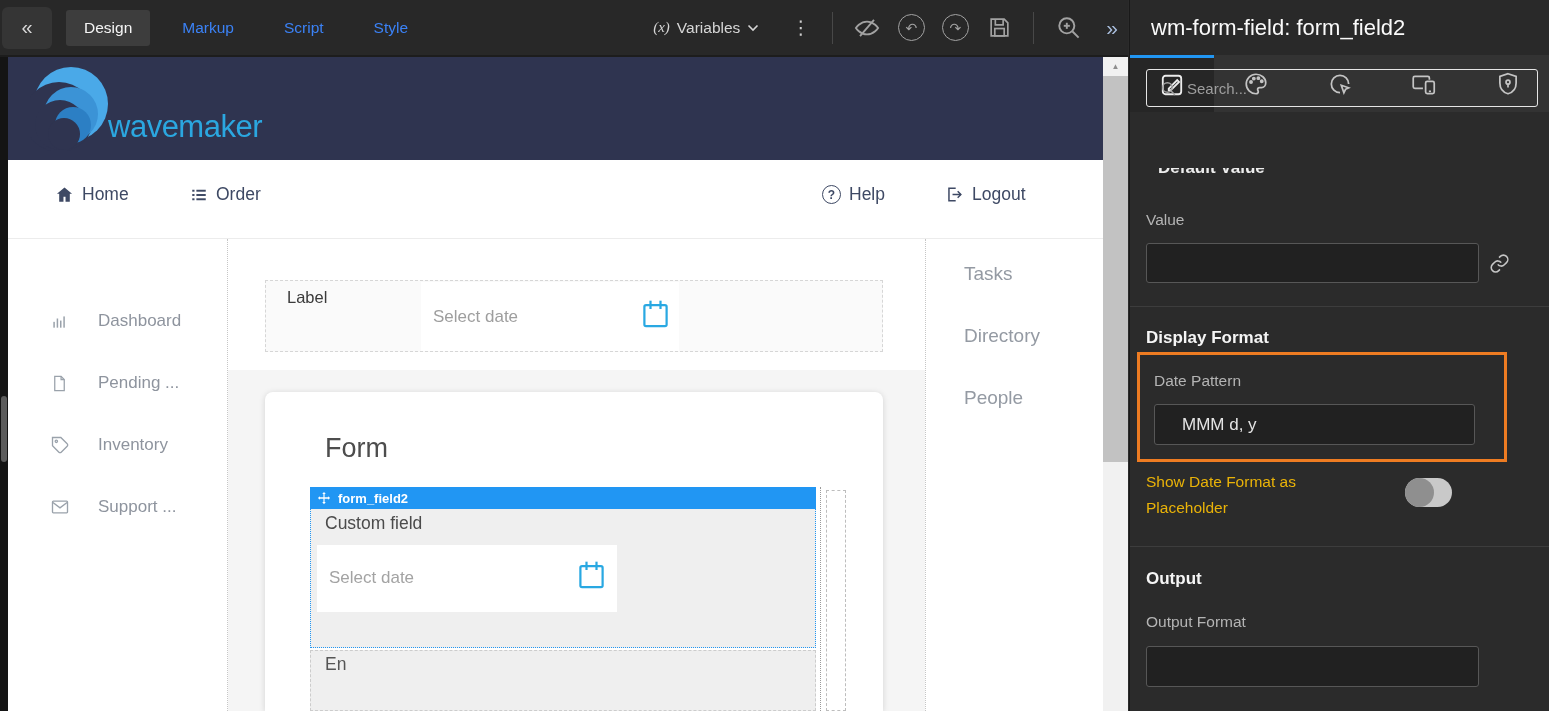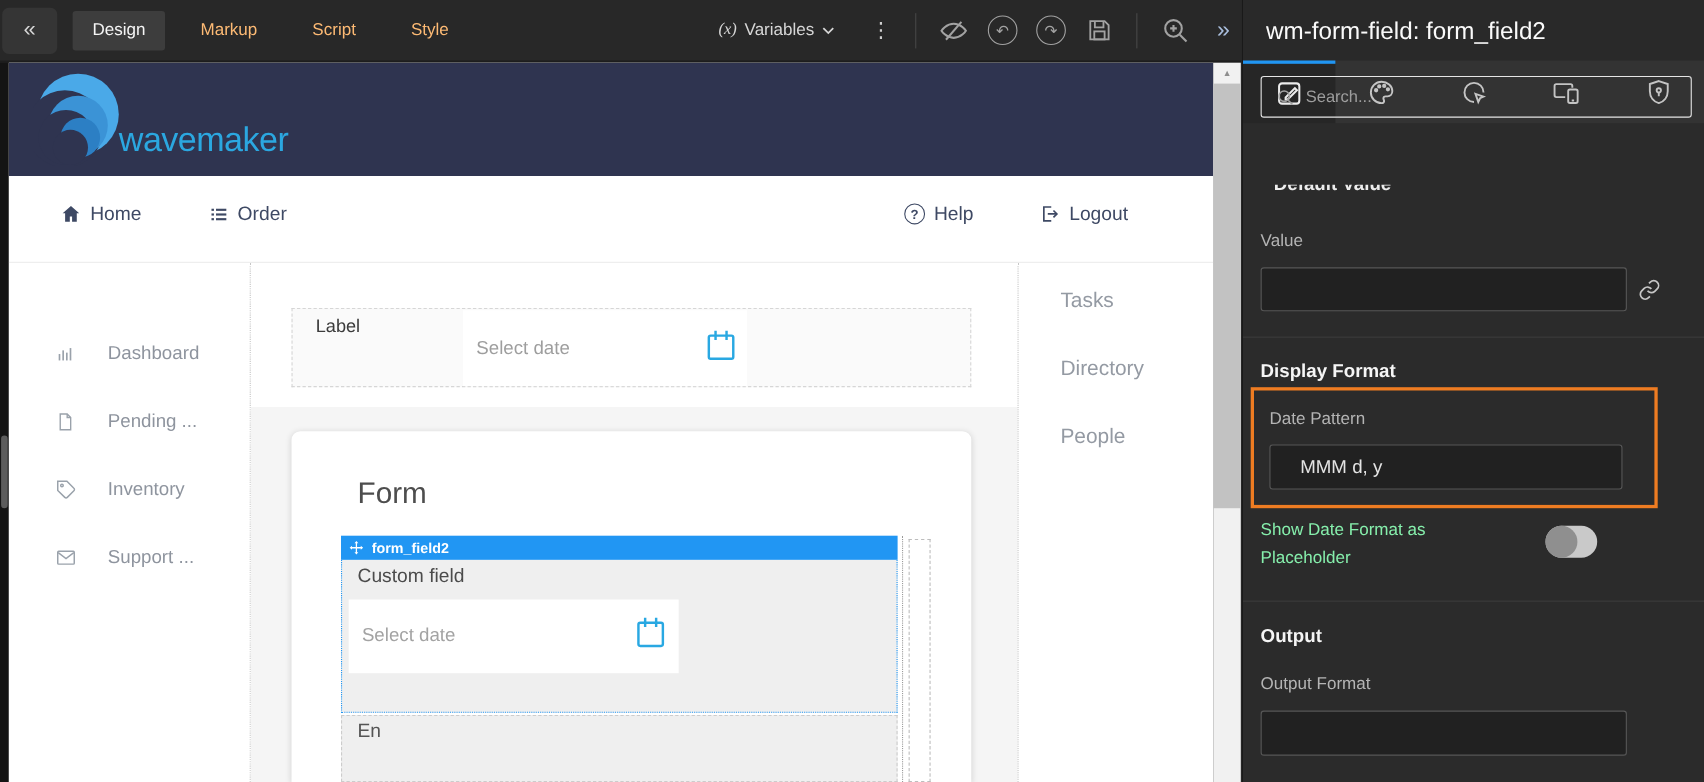--- a/index.html
+++ b/index.html
@@ -5,21 +5,21 @@
   * { margin:0; padding:0; box-sizing:border-box; }
   html,body { background:#1b1b1b; }
   body { font-family:"Liberation Sans", sans-serif; }
   #app { position:relative; width:1549px; height:711px; overflow:hidden; background:#2b2b2b; }
 
   
   .toolbar { position:absolute; left:0; top:0; width:1128px; height:57px; background:#282828;
              border-bottom:2px solid #1d1d1d; display:flex; align-items:center; }
   .collapse-btn { width:50px; height:42px; margin-left:2px; border-radius:6px; background:#353535;
                   color:#d8d8d8; font-size:20px; display:flex; align-items:center; justify-content:center; cursor:pointer; }
-  .tb-tab { color:#fdba74; font-size:15.5px; padding:9px 18px; border-radius:3px; margin-left:14px; cursor:pointer; white-space:nowrap; }
+  .tb-tab { color:#3b82f6; font-size:15.5px; padding:9px 18px; border-radius:3px; margin-left:14px; cursor:pointer; white-space:nowrap; }
   .tb-tab.active { background:#3d3d3d; color:#f5f5f5; margin-left:14px; }
   .tb-spacer { flex:1; }
   .tb-variables { display:flex; align-items:center; gap:7px; color:#d6d6d6; font-size:15.5px; cursor:pointer; margin-right:22px; }
   .tb-variables .vx { font-style:italic; font-family:"Liberation Serif", serif; font-size:15px; }
   .tb-kebab { color:#cfcfcf; font-size:19px; padding:0 10px; cursor:pointer; }
   .tb-sep { width:1px; height:32px; background:#484848; margin:0 12px; }
   .tb-icon { width:34px; height:34px; display:flex; align-items:center; justify-content:center;
              color:#a2a2a2; margin:0 5px; cursor:pointer; }
   .circ-glyph { width:27px; height:27px; border:1.6px solid #a2a2a2; border-radius:50%; display:flex;
                 align-items:center; justify-content:center; font-size:14px; line-height:1; }
@@ -107,21 +107,21 @@
   .clip-heading { position:absolute; left:28px; top:56px; height:21px; overflow:hidden; }
   .clip-heading span { display:block; margin-top:-10px; color:#ededed; font-size:17px; font-weight:600; }
   .p-label { position:absolute; color:#b4b4b4; font-size:15.5px; }
   .p-input { position:absolute; width:333px; height:40px; background:#212121; border:1px solid #575757;
              border-radius:3px; color:#e4e4e4; font-size:17px; padding:0 27px; outline:none;
              font-family:"Liberation Sans", sans-serif; }
   .link-btn { position:absolute; left:359px; top:141px; color:#c6c6c6; cursor:pointer; }
   .divider { position:absolute; left:0; width:420px; height:1px; background:#3d3d3d; }
   .p-heading { position:absolute; left:16px; color:#f5f5f5; font-size:17px; font-weight:600; }
   .orange-box { position:absolute; left:7px; top:240px; width:370px; height:110px; border:3px solid #ee7c22; }
-  .toggle-label { position:absolute; left:16px; top:357px; color:#86efac; font-size:15.5px; line-height:26px; }
+  .toggle-label { position:absolute; left:16px; top:357px; color:#eab308; font-size:15.5px; line-height:26px; }
   .toggle { position:absolute; left:275px; top:366px; width:47px; height:29px; border-radius:15px;
             background:#c9c9c9; cursor:pointer; }
   .toggle::after { content:""; position:absolute; left:0; top:0; width:29px; height:29px; border-radius:50%; background:#8f8f8f; }
 
   svg { display:block; }
 </style>
 </head>
 <body>
 
 <div id="app">

